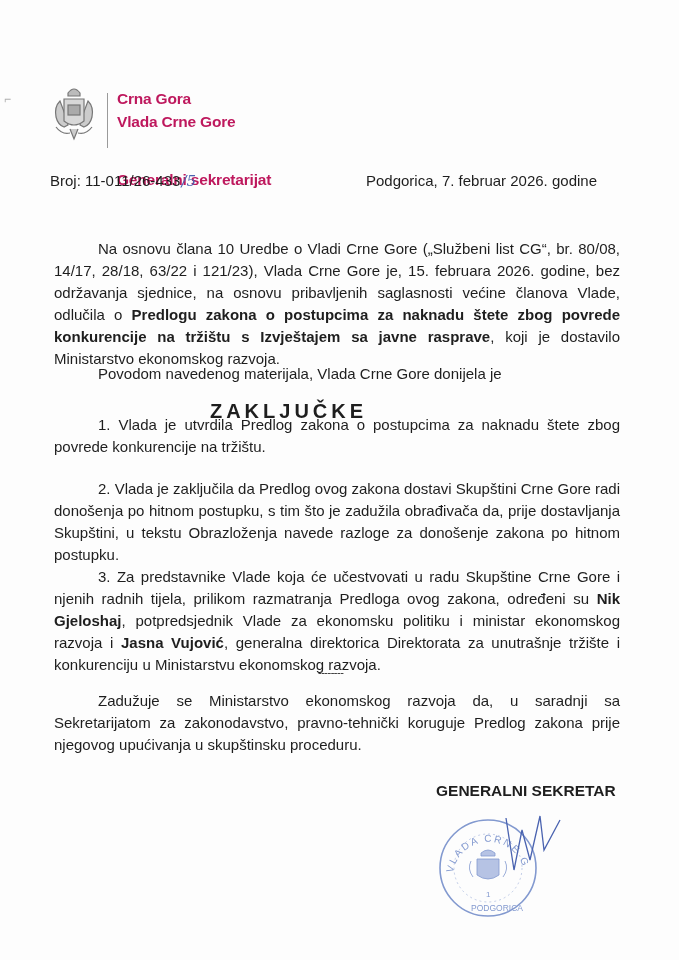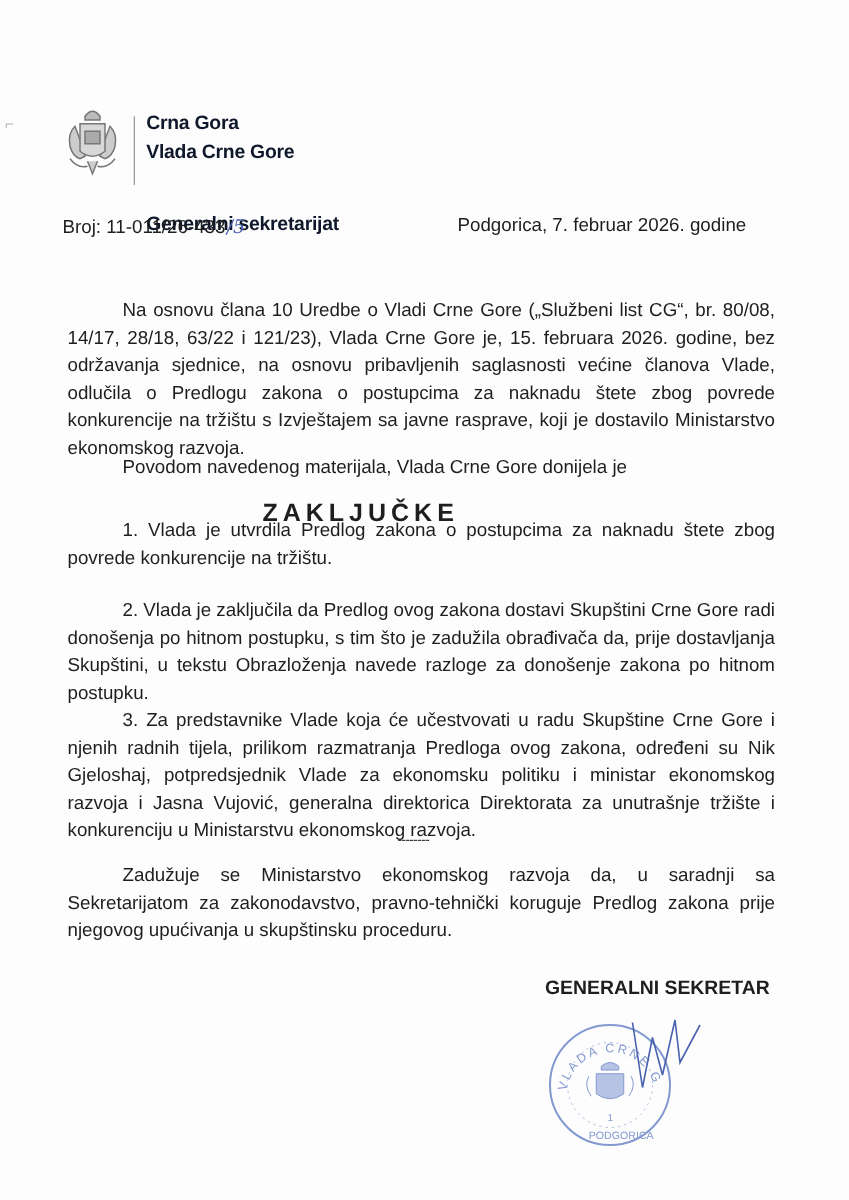--- a/index.html
+++ b/index.html
@@ -14,21 +14,21 @@
     .page { position: absolute; inset: 0; }
     .crest {
       position: absolute; left: 50px; top: 85px; width: 48px; height: 58px;
     }
     .vline {
       position: absolute; left: 107px; top: 93px; width: 1px; height: 55px;
       background: #9a9a9a;
     }
     .hdr {
       position: absolute; left: 117px; font-weight: bold; font-size: 15.5px;
-      letter-spacing: -0.2px; color: #0f172a;
+      letter-spacing: -0.2px; color: #be185d;
     }
     .hdr.l1 { top: 90px; }
     .hdr.l2 { top: 113px; }
     .hdr.l3 { top: 135px; margin-top: 36px; }
     .broj {
       position: absolute; left: 50px; top: 172px; font-size: 15px;
     }
     .broj .hand {
       font-family: "DejaVu Serif", serif; font-style: italic; color: #4a63b0;
       font-size: 15px; margin-left: 1px;
@@ -49,21 +49,21 @@
       letter-spacing: 4px;
     }
     .c1 { top: 414px; }
     .c2 { top: 478px; }
     .c3 { top: 566px; }
     .dash {
       position: absolute; top: 666px; left: 318px; font-size: 11px;
       letter-spacing: -0.5px;
     }
     .p-zad { top: 690px; }
-    b.bx { font-weight: normal; }
+    b.bx { font-weight: bold; }
     .sig-title {
       position: absolute; left: 436px; top: 782px; font-weight: bold;
       font-size: 15.5px;
     }
     .sig-name {
       position: absolute; left: 458px; top: 803px; font-weight: bold;
       font-size: 15.5px;
     }
     .stamp {
       position: absolute; left: 435px; top: 815px; width: 105px; height: 105px;

